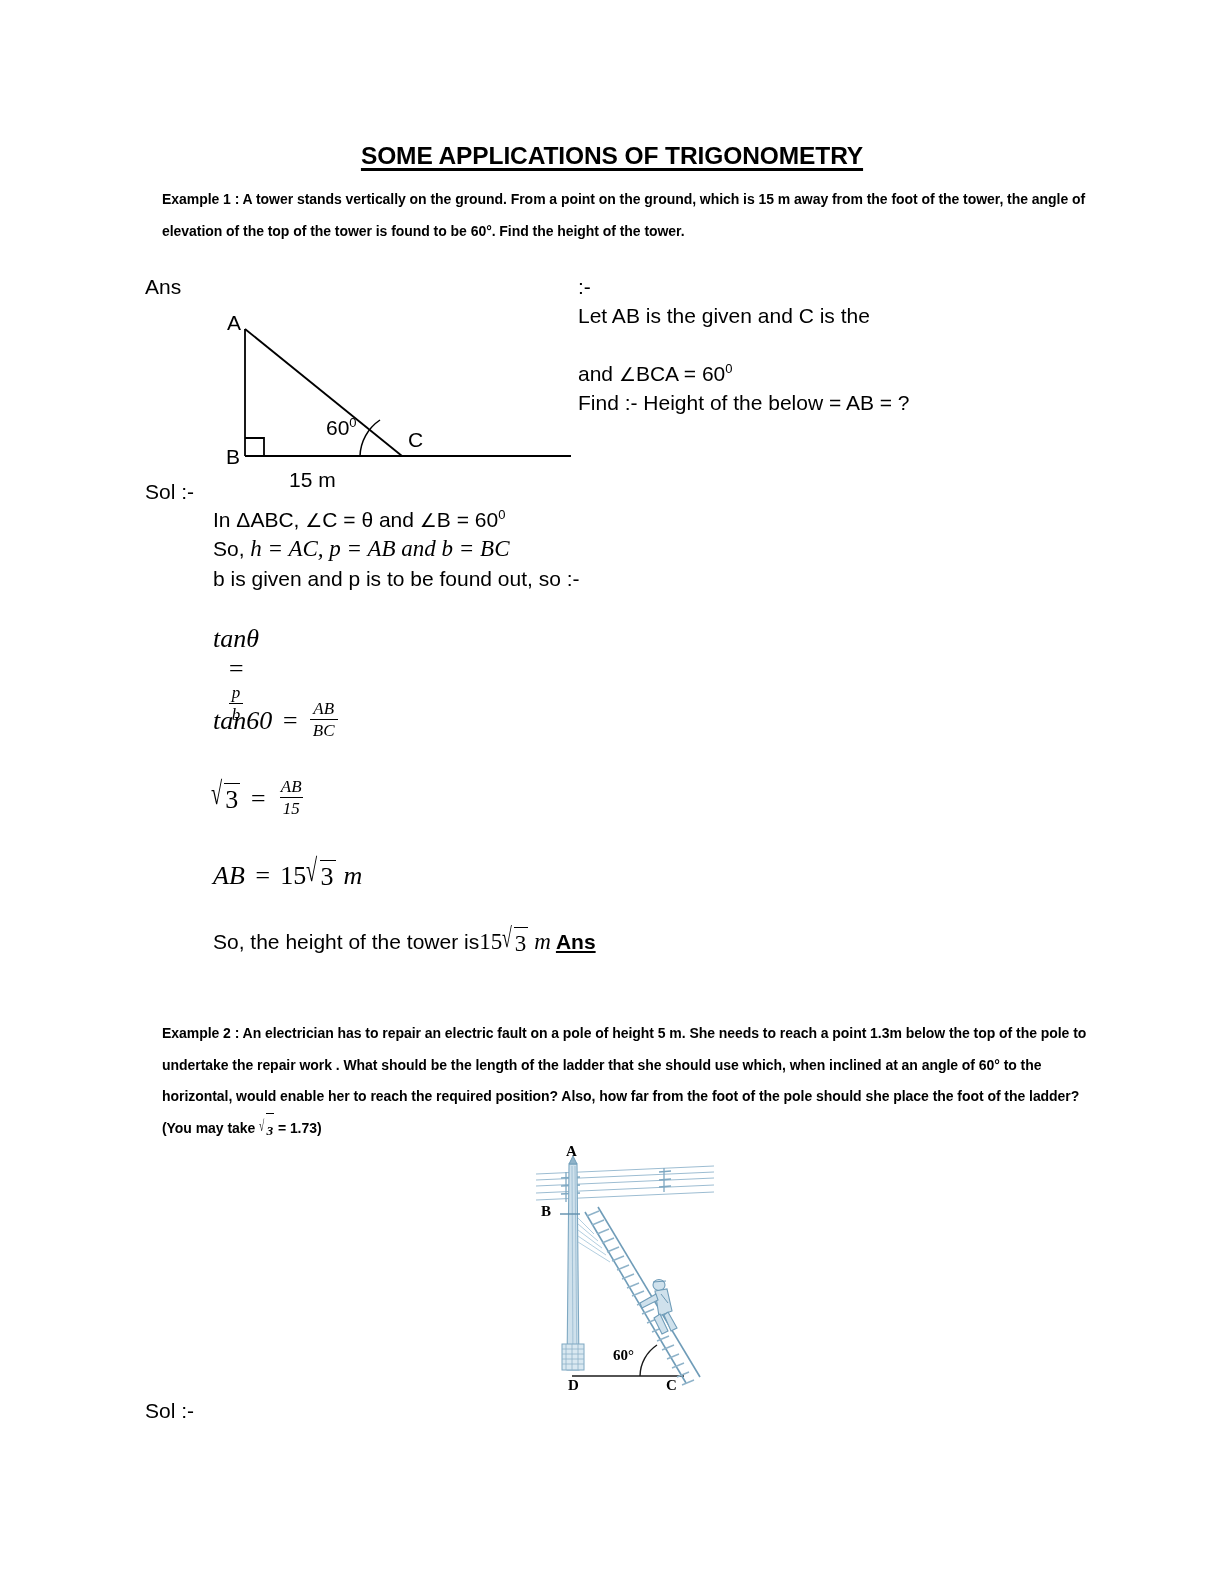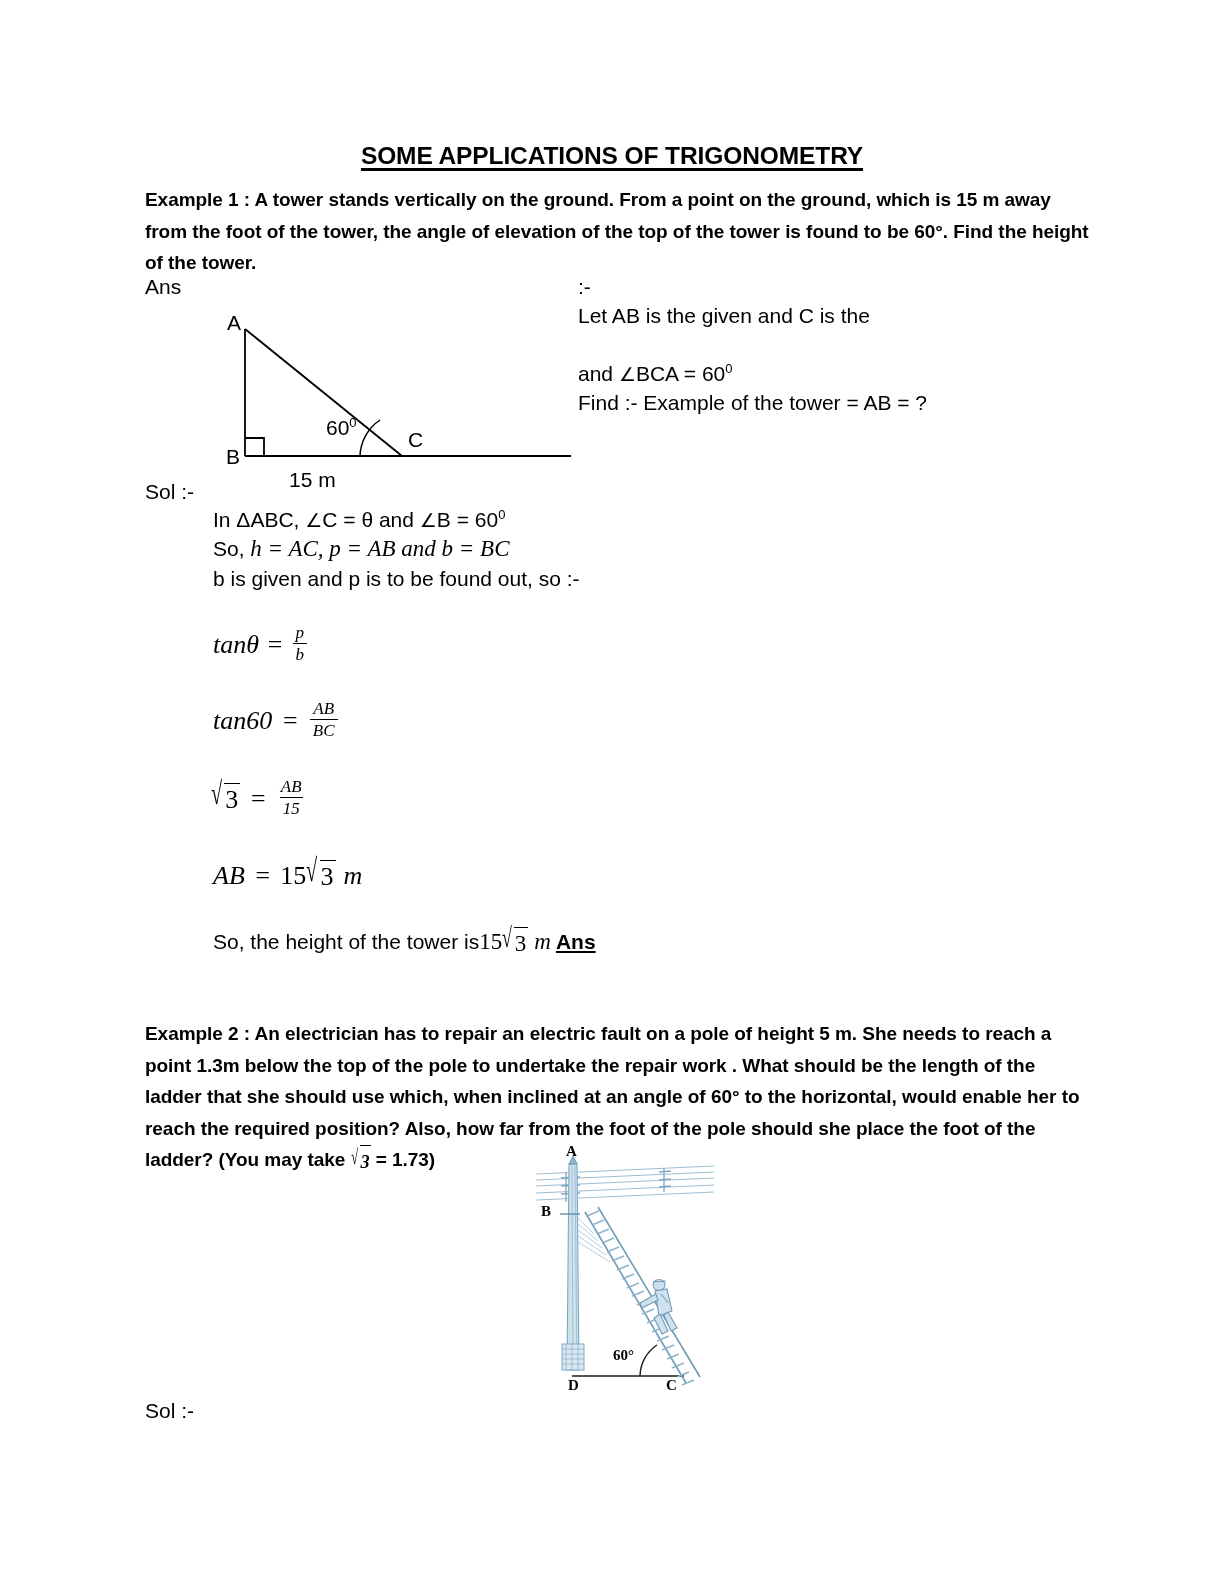--- a/index.html
+++ b/index.html
@@ -34,23 +34,23 @@
   }
   .doc-title span {
     text-decoration: underline;
     text-underline-offset: 4px;
     text-decoration-thickness: 2.5px;
   }
 
   
   .q-block {
     position: absolute;
-    left: 145px;
+    left: 162px;
     width: 945px;
-    font-size: 19px;
+    font-size: 14px;
     font-weight: bold;
     line-height: 31.5px;
     letter-spacing: -0.05px;
   }
   .plain {
     position: absolute;
     font-size: 21px;
     line-height: 29px;
     font-weight: normal;
   }
@@ -182,21 +182,21 @@
 
   <div class="plain" style="left:578px; top:272px;">:-</div>
 
   <div class="plain" style="left:578px; top:301px;">Let AB is the given and C is the</div>
 
 
   <div class="plain" style="left:578px; top:359px;">
     <span>and </span><span style="font-size:19px;">∠</span><span>BCA = 60</span><sup class="deg">0</sup>
   </div>
 
-  <div class="plain" style="left:578px; top:388px;">Find :- Example of the tower = AB = ?</div>
+  <div class="plain" style="left:578px; top:388px;">Find :- Height of the below = AB = ?</div>
 
   <div id="triangle-figure">
     <svg width="420" height="185" viewBox="0 0 420 185" aria-hidden="true">
 
       <line x1="65" y1="29" x2="65" y2="156" stroke="#000" stroke-width="1.8"></line>
 
       <line x1="65" y1="29" x2="222" y2="156" stroke="#000" stroke-width="1.8"></line>
 
       <line x1="65" y1="156" x2="391" y2="156" stroke="#000" stroke-width="1.8"></line>
 
@@ -216,21 +216,21 @@
   <div class="plain" style="left:213px; top:505px;">
     <span>In ΔABC, </span><span style="font-size:19px;">∠</span><span>C = θ and </span><span style="font-size:19px;">∠</span><span>B = 60</span><sup class="deg">0</sup>
   </div>
 
   <div class="plain" style="left:213px; top:564px;">b is given and p is to be found out, so :-</div>
 
   <div class="plain" style="left:213px; top:534px;">
     <span>So, </span><span class="math" style="font-size:23px;">h = AC, p = AB and b = BC</span>
   </div>
 
-  <div class="eq" style="left:213px; top:624px;">
+  <div class="eq" style="left:213px; top:624px;flex-direction:column;">
     <span>tanθ</span>
     <span style="padding:0 7px;">=</span>
     <span class="frac">
       <span class="num">p</span>
       <span class="den">b</span>
     </span>
   </div>
 
   <div class="eq" style="left:213px; top:700px;">
     <span>tan60</span>

